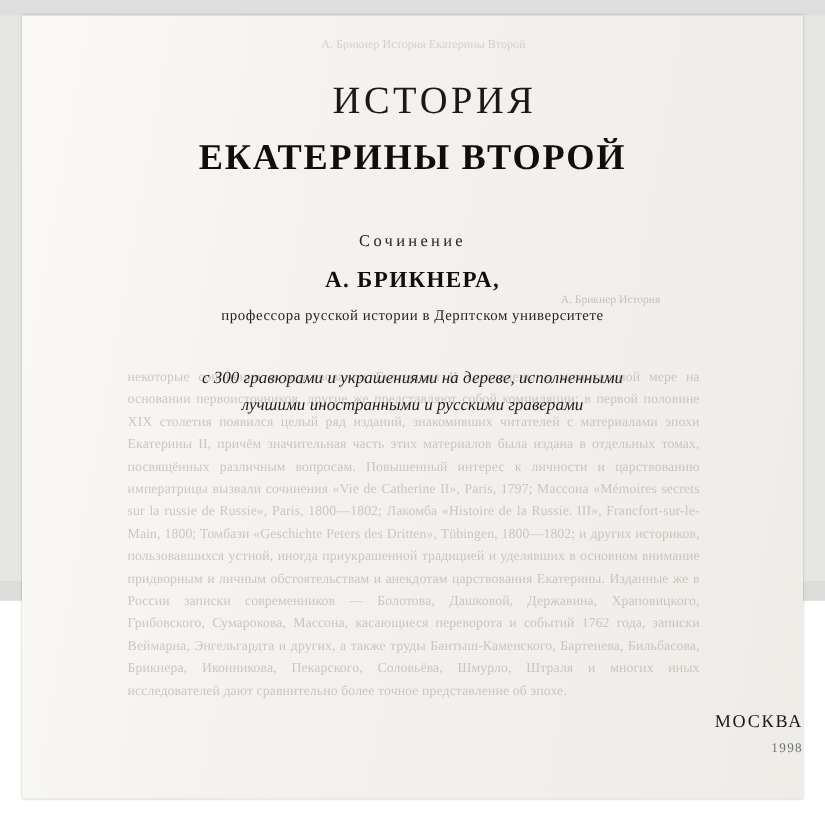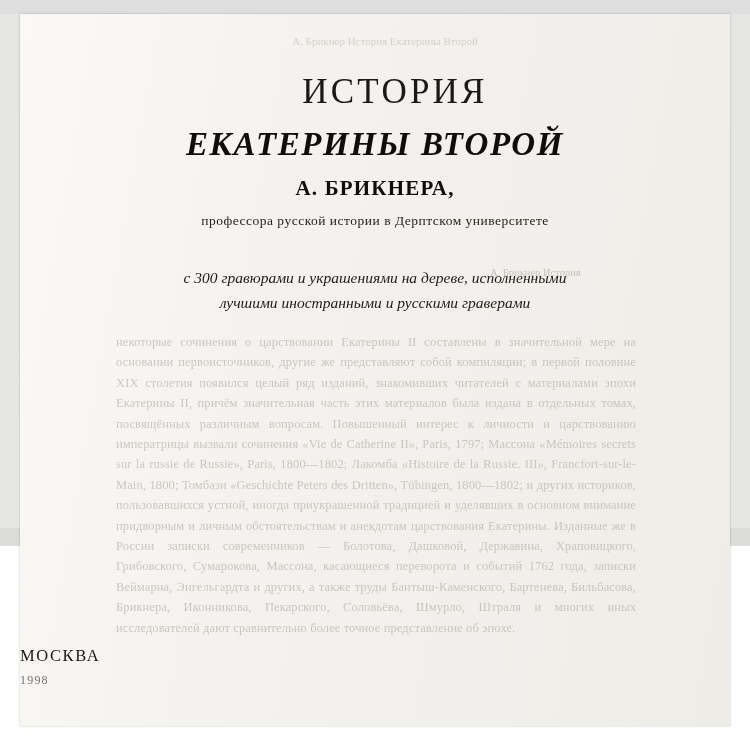--- a/index.html
+++ b/index.html
@@ -90,21 +90,21 @@
     user-select: none;
   }
   .bleed-right {
     position: absolute;
     right: 110px;
     top: 252px;
     width: 130px;
     color: #c6c3bb;
     font-size: 10.5px;
     line-height: 14px;
-    text-align: left;
+    text-align: center;
     filter: blur(0.6px);
     pointer-events: none;
     user-select: none;
   }
   
   .content {
     position: absolute;
     left: 0;
     top: 0;
     width: 710px;
@@ -120,21 +120,20 @@
     font-weight: 400;
     color: #1b1815;
     padding-left: 40px;
   }
   .title-2 {
     margin-top: 14px;
     font-size: 33px;
     letter-spacing: 1.6px;
     font-weight: 700;
     color: #100e0c;
-    font-style: italic;
   }
   .byline-label {
     margin-top: 49px;
     font-size: 15px;
     letter-spacing: 3px;
     color: #272420;
   }
   .author {
     margin-top: 13px;
     font-size: 21px;
@@ -153,21 +152,21 @@
     font-size: 15.5px;
     font-style: italic;
     line-height: 25px;
     color: #1e1b17;
   }
   .imprint {
     position: absolute;
     left: 0;
     right: 0;
     bottom: 38px;
-    text-align: left;
+    text-align: right;
   }
   .city {
     font-size: 16.5px;
     letter-spacing: 1.6px;
     color: #1b1815;
   }
   .publisher {
     margin-top: 6px;
     font-size: 19px;
     letter-spacing: 1.4px;
@@ -191,20 +190,21 @@
     <div class="bleed-top">А. Брикнер
 История Екатерины Второй</div>
     <div class="bleed-right">А. Брикнер
 История</div>
     <div class="bleed">некоторые сочинения о царствовании Екатерины II составлены в значительной мере на основании первоисточников, другие же представляют собой компиляции; в первой половине XIX столетия появился целый ряд изданий, знакомивших читателей с материалами эпохи Екатерины II, причём значительная часть этих материалов была издана в отдельных томах, посвящённых различным вопросам. Повышенный интерес к личности и царствованию императрицы вызвали сочинения «Vie de Catherine II», Paris, 1797; Массона «Mémoires secrets sur la russie de Russie», Paris, 1800—1802; Лакомба «Histoire de la Russie. III», Francfort-sur-le-Main, 1800; Томбази «Geschichte Peters des Dritten», Tübingen, 1800—1802; и других историков, пользовавшихся устной, иногда приукрашенной традицией и уделявших в основном внимание придворным и личным обстоятельствам и анекдотам царствования Екатерины. Изданные же в России записки современников — Болотова, Дашковой, Державина, Храповицкого, Грибовского, Сумарокова, Массона, касающиеся переворота и событий 1762 года, записки Веймарна, Энгельгардта и других, а также труды Бантыш-Каменского, Бартенева, Бильбасова, Брикнера, Иконникова, Пекарского, Соловьёва, Шмурло, Штраля и многих иных исследователей дают сравнительно более точное представление об эпохе.</div>
 
     <div class="content">
       <div class="title-1">ИСТОРИЯ</div>
       <div class="title-2">ЕКАТЕРИНЫ ВТОРОЙ</div>
 
+      <div class="byline-label">Сочинение</div>
       <div class="author">А. БРИКНЕРА,</div>
       <div class="author-role">профессора русской истории в Дерптском университете</div>
 
       <div class="engravings">
         <div>с 300 гравюрами и украшениями на дереве, исполненными</div>
         <div>лучшими иностранными и русскими граверами</div>
       </div>
 
       <div class="imprint">
         <div class="city">МОСКВА</div>

